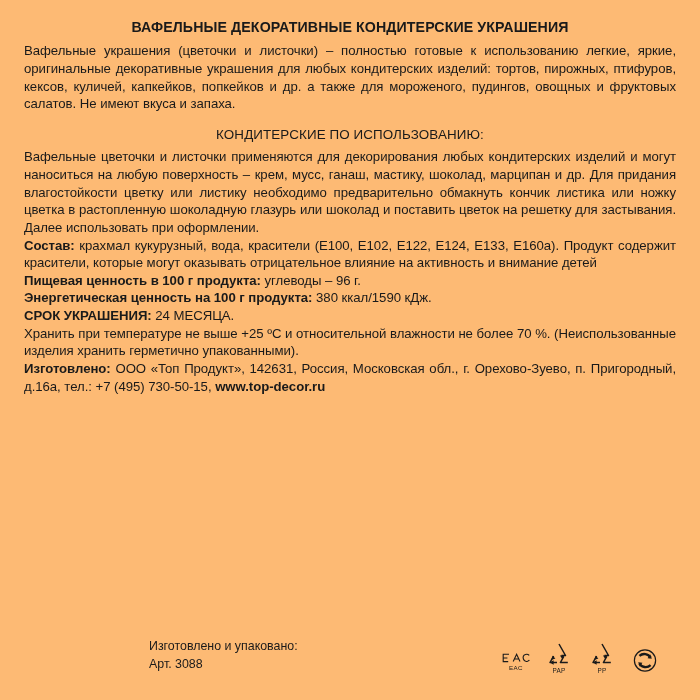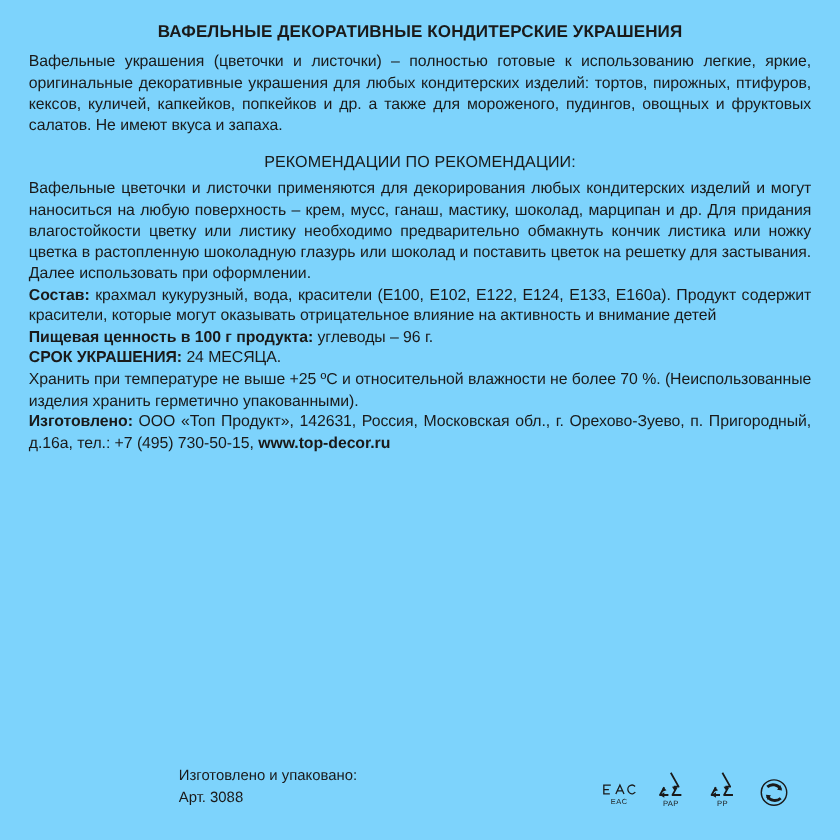--- a/index.html
+++ b/index.html
@@ -13,21 +13,21 @@
     font-family: "Liberation Sans", sans-serif;
     color: #1a1a1a;
     overflow: hidden;
   }
   .page {
     position: relative;
     width: 700px;
     height: 700px;
     box-sizing: border-box;
     padding: 18px 24px 0 24px;
-    background: #7dd3fc;
+    background: #fdba74;
   }
   .title {
     text-align: center;
     font-size: 14.2px;
     font-weight: bold;
     letter-spacing: 0.1px;
     margin: 0 0 6px 0;
     line-height: 1.3;
   }
   p.body {
@@ -90,28 +90,29 @@
 </style>
 </head>
 <body>
 
 <div class="page">
 
   <h1 class="title">ВАФЕЛЬНЫЕ ДЕКОРАТИВНЫЕ КОНДИТЕРСКИЕ УКРАШЕНИЯ</h1>
 
   <p class="body">Вафельные украшения (цветочки и листочки) – полностью готовые к использованию легкие, яркие, оригинальные декоративные украшения для любых кондитерских изделий: тортов, пирожных, птифуров, кексов, куличей, капкейков, попкейков и др. а также для мороженого, пудингов, овощных и фруктовых салатов. Не имеют вкуса и запаха.</p>
 
-  <div class="subhead">РЕКОМЕНДАЦИИ ПО РЕКОМЕНДАЦИИ:</div>
+  <div class="subhead">КОНДИТЕРСКИЕ ПО ИСПОЛЬЗОВАНИЮ:</div>
 
   <p class="body">Вафельные цветочки и листочки применяются для декорирования любых кондитерских изделий и могут наноситься на любую поверхность – крем, мусс, ганаш, мастику, шоколад, марципан и др. Для придания влагостойкости цветку или листику необходимо предварительно обмакнуть кончик листика или ножку цветка в растопленную шоколадную глазурь или шоколад и поставить цветок на решетку для застывания. Далее использовать при оформлении.</p>
 
   <p class="body block gap-md"><b>Состав:</b><span> крахмал кукурузный, вода, красители (Е100, Е102, Е122, Е124, Е133, Е160a). Продукт содержит красители, которые могут оказывать отрицательное влияние на активность и внимание детей</span></p>
 
   <p class="body block gap-md"><b>Пищевая ценность в 100 г продукта:</b><span> углеводы – 96 г.</span></p>
 
+  <p class="body block gap-sm"><b>Энергетическая ценность на 100 г продукта:</b><span> 380 ккал/1590 кДж.</span></p>
 
   <p class="body block gap-sm"><b>СРОК УКРАШЕНИЯ:</b><span> 24 МЕСЯЦА.</span></p>
 
   <p class="body block gap-sm">Хранить при температуре не выше +25 ºС и относительной влажности не более 70 %. (Неиспользованные изделия хранить герметично упакованными).</p>
 
   <p class="body block gap-md"><b>Изготовлено:</b><span> ООО «Топ Продукт», 142631, Россия, Московская обл., г. Орехово-Зуево, п. Пригородный, д.16а, тел.: +7 (495) 730-50-15, </span><b>www.top-decor.ru</b></p>
 
   <div class="footer">
     <div class="footer-text">
       <div>Изготовлено и упаковано:</div>

